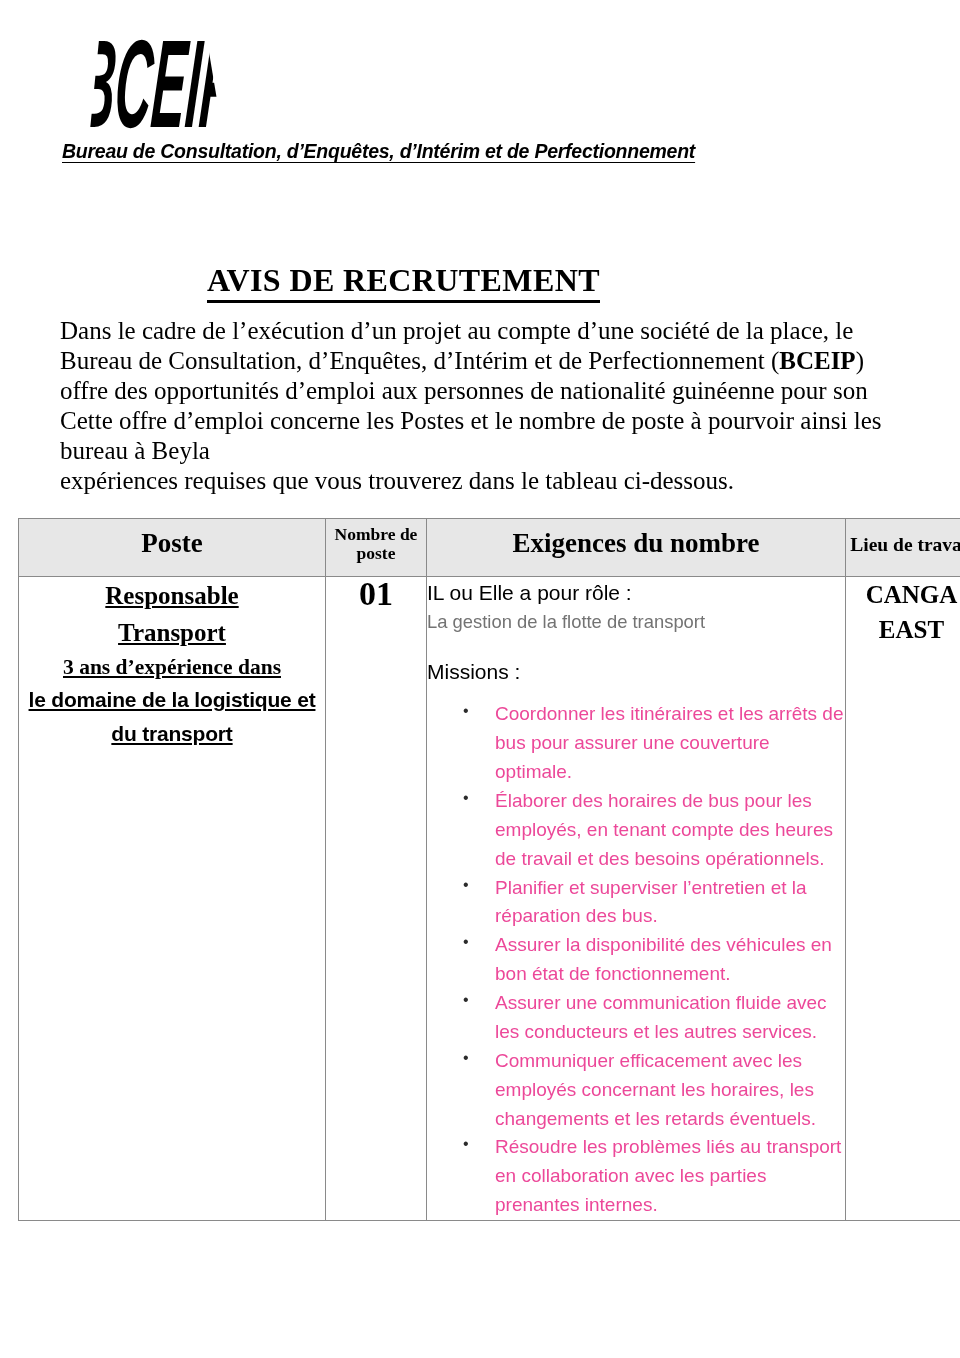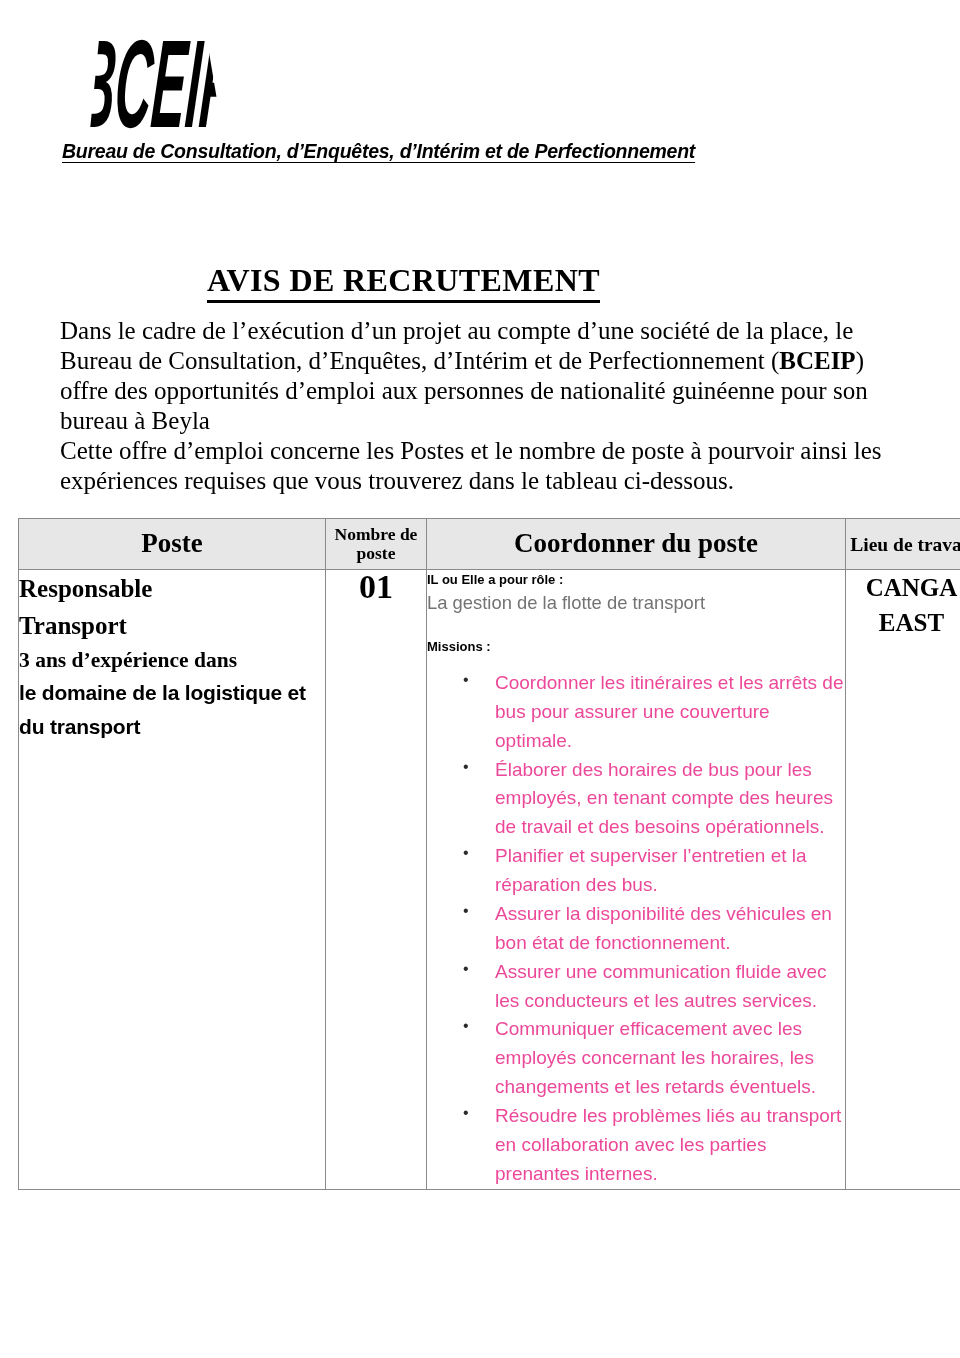--- a/index.html
+++ b/index.html
@@ -103,33 +103,34 @@
     vertical-align: top;
     padding: 0;
   }
   
   table.offer thead th {
     background: #e7e7e7;
     text-align: center;
     vertical-align: middle;
     font-family: "Liberation Serif", "DejaVu Serif", serif;
     font-weight: bold;
-    padding: 6px 4px 5px 4px;
+    padding: 6px 4px 12px 4px;
     line-height: 1.1;
   }
   th.col-poste    { width: 298px; font-size: 27px; }
   th.col-nombre   { width: 92px;  font-size: 17.5px; line-height: 1.18; }
   th.col-exig     { width: 410px; font-size: 27px; }
   th.col-lieu     { width: 123px; font-size: 19.5px; line-height: 1.18; }
 
   
   td.cell-poste {
     vertical-align: middle;
-    text-align: left;
+    text-align: center;
     padding: 8px 10px;
+    text-decoration: underline;
   }
   .poste-title {
     font-family: "Liberation Serif", "DejaVu Serif", serif;
     font-weight: bold;
     font-size: 25px;
     line-height: 1.48;
   }
   .poste-exp-serif {
     font-family: "Liberation Serif", "DejaVu Serif", serif;
     font-weight: bold;
@@ -158,23 +159,23 @@
   td.cell-exig {
     vertical-align: top;
     padding: 9px 8px 10px 6px;
     font-family: "Liberation Sans", "DejaVu Sans", sans-serif;
     font-size: 18.4px;
     line-height: 1.52;
     color: #262626;
   }
   .role-heading,
   .missions-heading {
-    font-weight: bold;
+    font-weight: normal;
     color: #000000;
-    font-size: 13px;
+    font-size: 21px;
   }
   .role-text {
     color: #737373;
   }
   .missions-heading {
     margin-top: 20px;
   }
   ul.missions {
     list-style: none;
     margin: 12px 0 0 0;
@@ -228,32 +229,32 @@
 <div class="company-name">Bureau de Consultation, d’Enquêtes, d’Intérim et de Perfectionnement</div>
 
 <div class="doc-title">
   <span>AVIS DE RECRUTEMENT</span>
 </div>
 
 <div class="intro">
   <p>Dans le cadre de l’exécution d’un projet au compte d’une société de la place, le</p>
   <p><span>Bureau de Consultation, d’Enquêtes, d’Intérim et de Perfectionnement (</span><b>BCEIP</b><span>)</span></p>
   <p>offre des opportunités d’emploi aux personnes de nationalité guinéenne pour son</p>
+  <p>Cette offre d’emploi concerne les Postes et le nombre de poste à pourvoir ainsi les</p>
   <p>bureau à Beyla</p>
-  <p>Cette offre d’emploi concerne les Postes et le nombre de poste à pourvoir ainsi les</p>
   <p>expériences requises que vous trouverez dans le tableau ci-dessous.</p>
 </div>
 
 <div class="table-wrap">
   <table class="offer">
     <thead>
       <tr>
         <th class="col-poste">Poste</th>
         <th class="col-nombre">Nombre de poste</th>
-        <th class="col-exig">Coordonner du poste</th>
+        <th class="col-exig">Exigences du nombre</th>
         <th class="col-lieu">Lieu de travail</th>
       </tr>
     </thead>
     <tbody>
       <tr>
 
         <td class="cell-poste">
           <div class="poste-title">
             <div>Responsable</div>
             <div>Transport</div>

